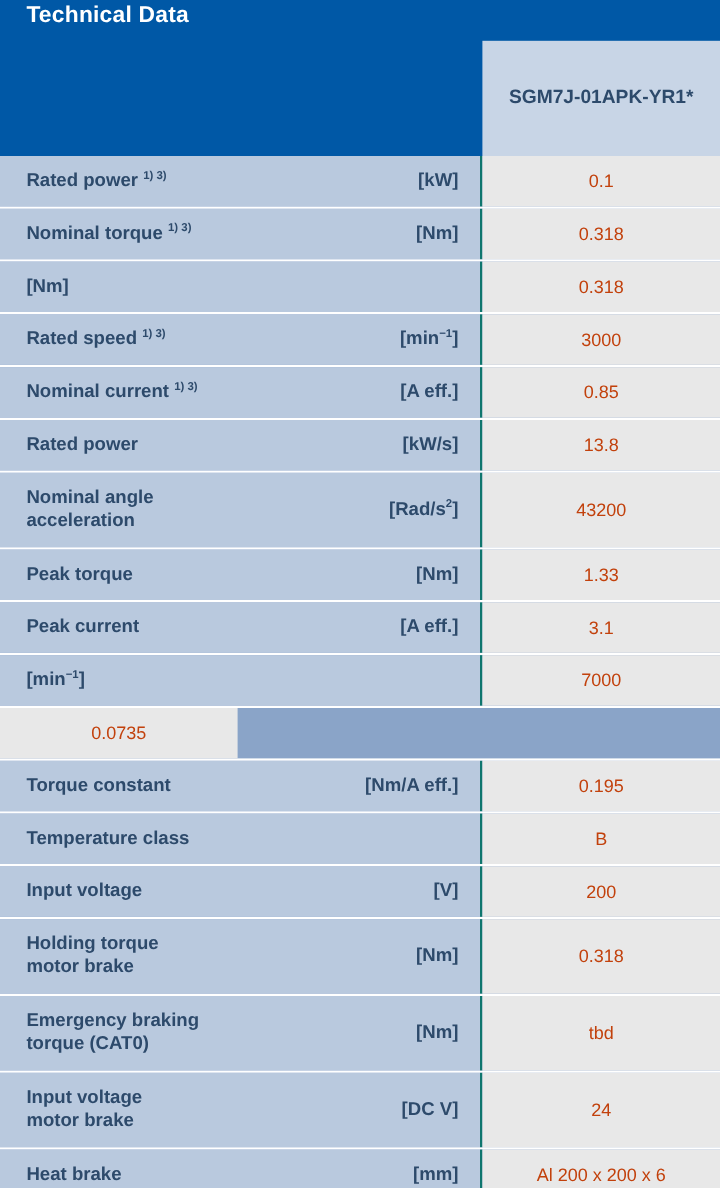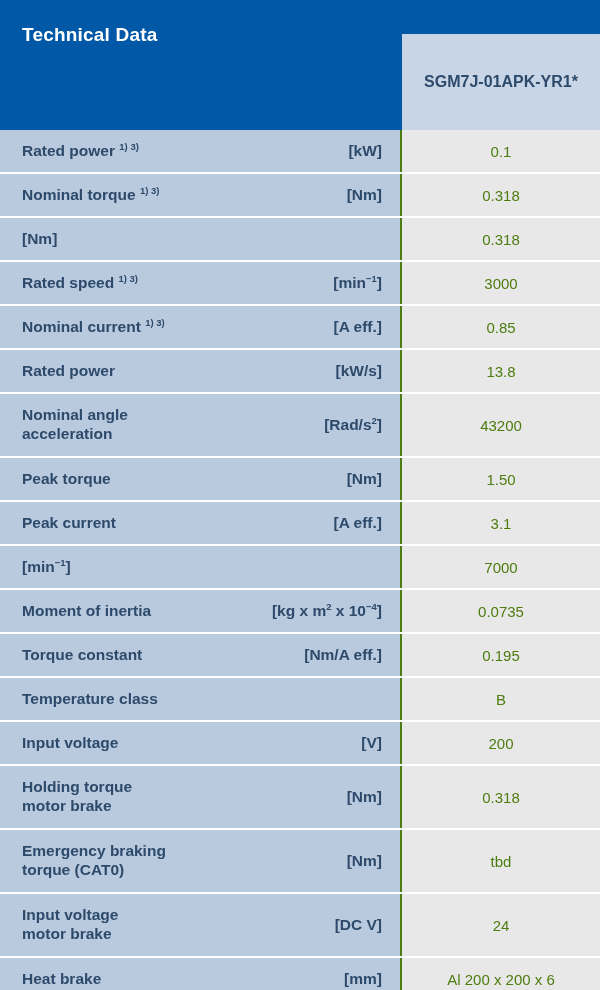--- a/index.html
+++ b/index.html
@@ -22,21 +22,21 @@
   
   .header {
     display: flex;
     width: 100%;
     height: 130px;
     background: #0058a6;
   }
   .header-title-cell {
     width: 402px;
     box-sizing: border-box;
-    padding: 24px 0 0 22px;
+    padding: 2px 0 0 22px;
     color: #ffffff;
     font-size: 19px;
     font-weight: bold;
     letter-spacing: 0.2px;
   }
   .header-model-cell {
     width: 198px;
     box-sizing: border-box;
     background: #c8d5e6;
     margin-top: 34px;
@@ -70,40 +70,40 @@
     width: 402px;
     box-sizing: border-box;
     display: flex;
     align-items: center;
     justify-content: space-between;
     padding: 0 18px 0 22px;
     background: #b9c9de;
     color: #2d4a6b;
     font-size: 15.5px;
     font-weight: bold;
-    border-right: 2px solid #4d7c0f;
+    border-right: 2px solid #0f766e;
   }
   .label-text {
     flex: 1 1 auto;
     line-height: 1.2;
     padding-right: 6px;
   }
   .unit-text {
     flex: 0 0 auto;
     text-align: right;
     white-space: nowrap;
   }
   .value-cell {
     width: 198px;
     box-sizing: border-box;
     display: flex;
     align-items: center;
     justify-content: center;
     background: #e8e8e8;
-    color: #4d7c0f;
+    color: #c2410c;
     font-size: 15px;
     text-align: center;
     padding: 0 23px;
   }
   .r-h48 .label-cell, .r-h48 .value-cell { height: 42px; }
   .r-h62 .label-cell, .r-h62 .value-cell { height: 62px; }
   sup {
     font-size: 9.5px;
     vertical-align: super;
     line-height: 0;
@@ -169,40 +169,36 @@
           <div class="label-text">Nominal angle<br>acceleration</div>
           <div class="unit-text">[Rad/s<sup>2</sup>]</div>
         </div>
         <div class="value-cell">43200</div>
       </div>
       <div class="row r-h48">
         <div class="label-cell">
           <div class="label-text">Peak torque</div>
           <div class="unit-text">[Nm]</div>
         </div>
-        <div class="value-cell">1.50</div>
+        <div class="value-cell">1.33</div>
       </div>
       <div class="row r-h48">
         <div class="label-cell">
           <div class="label-text">Peak current</div>
           <div class="unit-text">[A eff.]</div>
         </div>
         <div class="value-cell">3.1</div>
       </div>
       <div class="row r-h48">
         <div class="label-cell">
           <div class="unit-text">[min<sup>−1</sup>]</div>
         </div>
         <div class="value-cell">7000</div>
       </div>
       <div class="row r-h48">
-        <div class="label-cell">
-          <div class="label-text">Moment of inertia</div>
-          <div class="unit-text">[kg x m<sup>2</sup> x 10<sup>−4</sup>]</div>
-        </div>
         <div class="value-cell">0.0735</div>
       </div>
       <div class="row r-h48">
         <div class="label-cell">
           <div class="label-text">Torque constant</div>
           <div class="unit-text">[Nm/A eff.]</div>
         </div>
         <div class="value-cell">0.195</div>
       </div>
       <div class="row r-h48">

